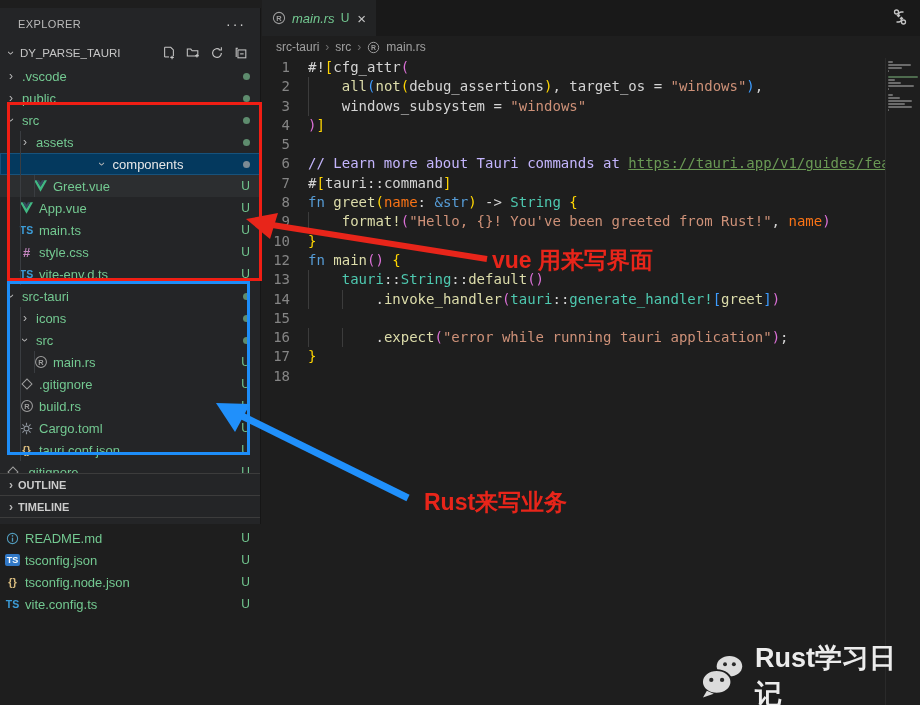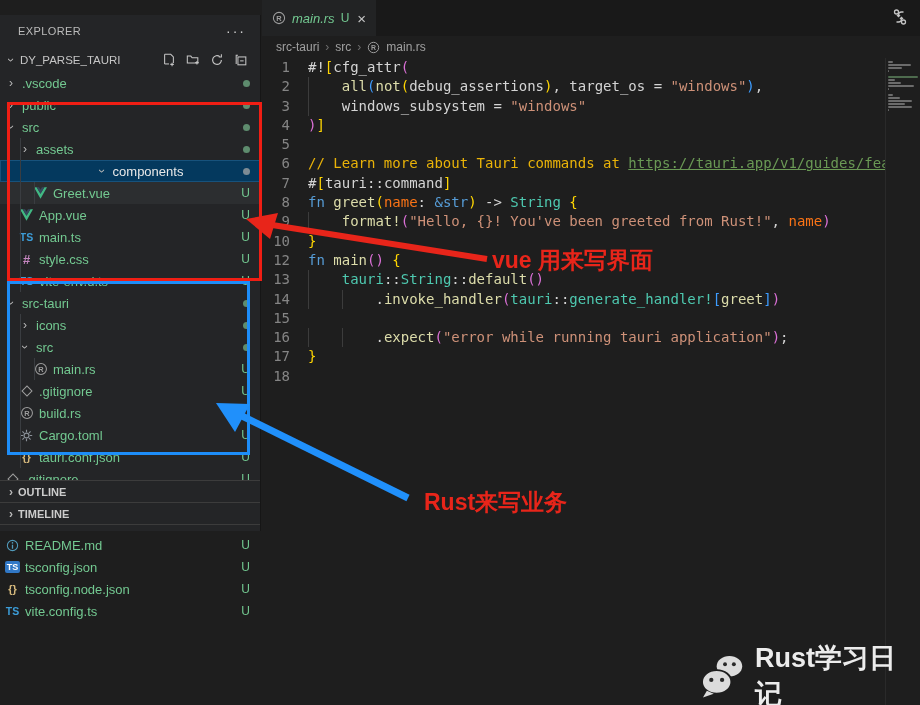--- a/index.html
+++ b/index.html
@@ -3,21 +3,21 @@
 <meta charset="utf-8">
 <style>
   * { margin:0; padding:0; box-sizing:border-box; }
   html,body { background:#111; }
   .app {
     position:relative; width:920px; height:705px; overflow:hidden;
     background:#1e1e1e; font-family:"Liberation Sans", sans-serif;
     color:#cccccc; user-select:none;
   }
   
-  .sidebar { position:absolute; left:0; top:15px; width:261px; height:516px; background:#242527; border-right:1px solid #161616; }
+  .sidebar { position:absolute; left:0; top:8px; width:261px; height:516px; background:#242527; border-right:1px solid #161616; }
   .exp-header { display:flex; align-items:center; justify-content:space-between; padding:8px 14px 4px 18px; }
   .exp-title { font-size:11px; letter-spacing:.4px; color:#bbbbbb; }
   .exp-more { color:#cccccc; font-size:14px; letter-spacing:2px; cursor:pointer; }
   .project-row { display:flex; align-items:center; height:22px; padding:0 6px 0 4px; margin-top:6px; }
   .project-name { font-weight:normal; font-size:11.5px; color:#c5c5c5; flex:1; margin-left:2px; white-space:nowrap; }
   .proj-icons { display:flex; gap:10px; align-items:center; padding-right:6px; }
   .proj-icons svg { display:block; }
   .chev { display:inline-block; width:14px; color:#b8b8b8; font-size:12px; text-align:center; transform:rotate(90deg); }
   .chev.closed { transform:none; }
   
@@ -54,21 +54,21 @@
   .ln { width:46px; text-align:right; padding-right:18px; color:#858585; flex:none; }
   .ct { white-space:pre; }
   .tok-pl { color:#d4d4d4; }
   .tok-b1 { color:#ffd602; }
   .tok-b2 { color:#da70d6; }
   .tok-b3 { color:#3d9cff; }
   .tok-kw { color:#569cd6; }
   .tok-fn { color:#dcdcaa; }
   .tok-ty { color:#4ec9b0; }
   .tok-st { color:#ce9178; }
-  .tok-cm { color:#eab308; }
+  .tok-cm { color:#c4b5fd; }
   .tok-lk { color:#6a9955; text-decoration:underline; }
   .tok-va { color:#f97316; }
   .tok-ind { display:inline-block; height:19.3px; vertical-align:top;
     background-image:repeating-linear-gradient(to right, #3c3c3c 0 1px, transparent 1px 33.72px); }
   .minimap { position:absolute; right:0; top:58px; width:35px; bottom:0; border-left:1px solid #2a2a2a; padding:3px 2px; }
   .mm-line { height:2px; margin-bottom:1px; border-radius:1px; }
   
   .annobox { position:absolute; pointer-events:none; }
   .box-red { left:7px; top:102px; width:255px; height:179px; border:3px solid #f01e14; }
   .box-blue { left:7px; top:281px; width:243px; height:174px; border:3px solid #1d8df8; }

